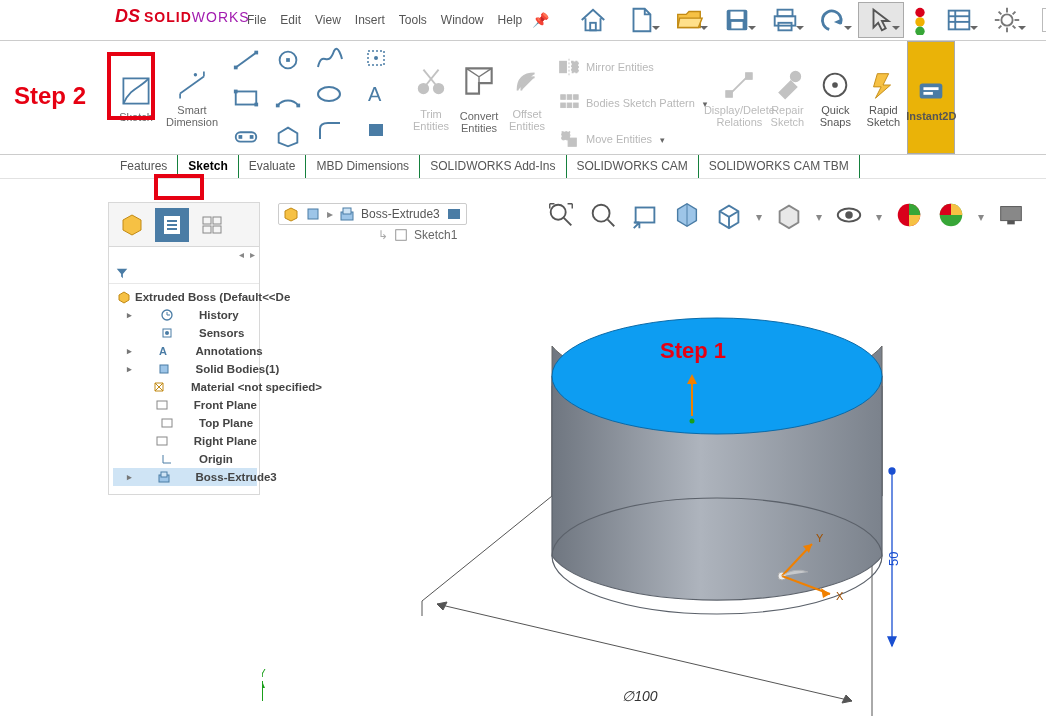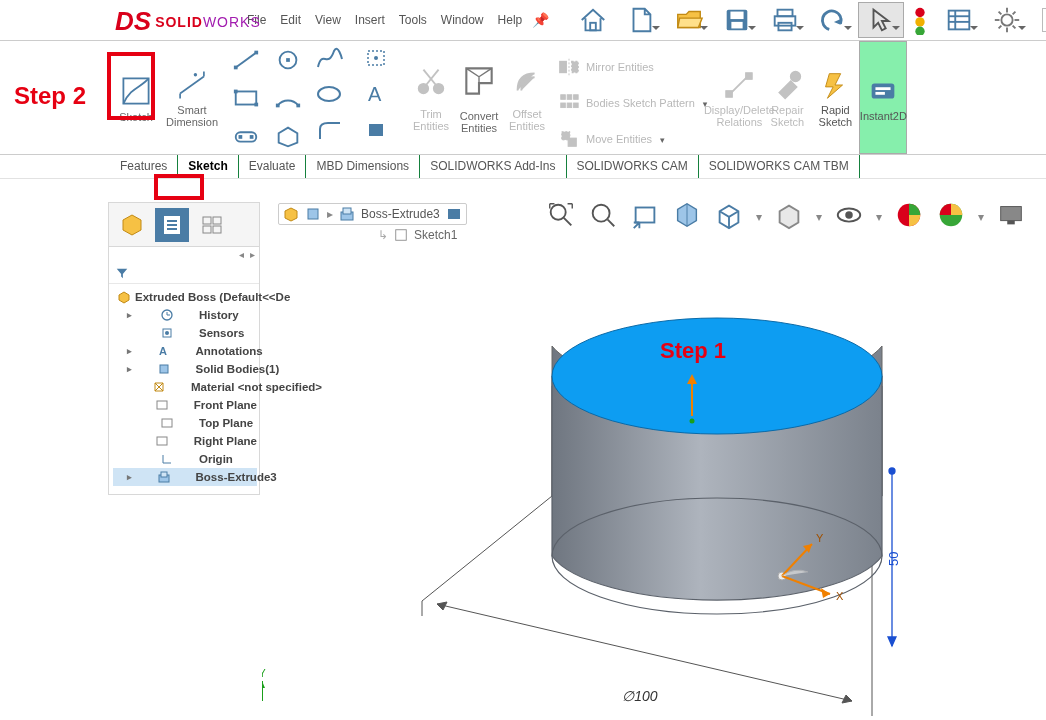--- a/index.html
+++ b/index.html
@@ -1,21 +1,21 @@
 <!DOCTYPE html>
 <html><head>
 <meta charset="utf-8">
 <style>
   * { box-sizing: border-box; margin: 0; padding: 0; font-family: "Segoe UI", Arial, sans-serif; }
   body { width: 1046px; height: 720px; background: #fff; overflow: hidden; font-size: 12px; color: #555; position: relative; }
 
   
   .topbar { display: flex; align-items: center; height: 40px; padding-left: 112px; }
   .logo { position: absolute; left: 115px; top: 6px; display: flex; align-items: center; gap: 4px; }
-  .logo-glyph { font-size: 26px; font-style: italic; font-weight: 700; color: #d9001b; }
+  .logo-glyph { font-size: 18px; font-style: italic; font-weight: 700; color: #d9001b; }
   .logo-text { font-size: 14px; letter-spacing: 1px; }
   .logo-text .bold { font-weight: 700; color: #d9001b; }
   .logo-text .light { color: #a21caf; }
   .menus { margin-left: 135px; display: flex; gap: 14px; font-size: 12px; color: #555; }
   .menus span { cursor: pointer; }
   .pin { margin-left: 10px; color: #3a7fb5; font-size: 14px; }
   .big-icons { margin-left: 20px; display: flex; align-items: center; gap: 2px; }
   .big-icon { width: 46px; height: 36px; border: 1px solid transparent; display: flex; align-items: center; justify-content: center; position: relative; }
   .big-icon svg { width: 32px; height: 30px; }
   .big-icon.sel { border: 1px solid #aaa; background: #e5e5e5; }
@@ -38,21 +38,21 @@
   .faded { color: #b8b8b8; }
   .faded svg * { stroke: #c2c2c2 !important; fill: #c2c2c2 !important; }
   .ribbon-group.tall { justify-content: center; gap: 8px; }
   .stacklabel { font-size: 11px; line-height: 12px; margin-top: 2px; }
   .long-group { display: flex; flex-direction: column; justify-content: flex-end; gap: 6px; padding: 0 8px; font-size: 11px; color: #bbb; }
   .long-row { display: flex; align-items: center; gap: 6px; white-space: nowrap; height: 30px; }
   .long-row svg { width: 22px; height: 22px; }
   .end-group { display: flex; }
   .end-btn { display: flex; flex-direction: column; align-items: center; justify-content: center; width: 48px; padding: 4px 2px; font-size: 10px; color: #555; text-align: center; }
   .end-btn svg { width: 34px; height: 34px; }
-  .end-btn.active { background: #86efac; border: 1px solid #aaa; }
+  .end-btn.active { background: #eab308; border: 1px solid #aaa; font-weight: bold; }
   .end-btn.faded { color: #bbb; }
 
   
   .rtabs { display: flex; padding-left: 110px; height: 24px; border-bottom: 1px solid #e2e2e2; font-size: 12px; }
   .rtab { padding: 4px 10px; color: #555; border-right: 1px solid #15803d; cursor: pointer; }
   .rtab.active { background: #fff; color: #000; font-weight: 600; }
 
   
   .step2-label { position: absolute; left: 14px; top: 82px; font-size: 24px; font-weight: 700; color: #e60012; }
   .step2-box1 { position: absolute; left: 107px; top: 52px; width: 48px; height: 68px; border: 4px solid #e60012; }
@@ -333,20 +333,27 @@
           <rect x="25" y="5" width="7" height="7" fill="#c2c2c2"></rect>
         </svg>
       <div class="stacklabel">Display/Delete Relations</div>
     </div>
     <div class="end-btn faded">
       <svg viewBox="0 0 36 36">
           <path d="M10 26 L22 14 L28 20 L16 32 Z" fill="none" stroke="#c2c2c2" stroke-width="2"></path>
           <circle cx="27" cy="9" r="5" fill="none" stroke="#c2c2c2" stroke-width="2"></circle>
         </svg>
       <div class="stacklabel">Repair Sketch</div>
+    </div>
+    <div class="end-btn">
+      <svg viewBox="0 0 36 36">
+          <circle cx="18" cy="18" r="12" fill="none" stroke="#555" stroke-width="2"></circle>
+          <circle cx="18" cy="18" r="3" fill="#555"></circle>
+        </svg>
+      <div class="stacklabel">Quick Snaps</div>
     </div>
     <div class="end-btn">
       <svg viewBox="0 0 36 36">
           <path d="M12 6 L24 6 L18 18 L26 18 L10 32 L16 20 L8 20 Z" fill="#f6c144" stroke="#c28a14"></path>
         </svg>
       <div class="stacklabel">Rapid Sketch</div>
     </div>
     <div class="end-btn active">
       <svg viewBox="0 0 36 36">
           <rect x="6" y="10" width="24" height="16" rx="3" fill="#4a7ca5"></rect>

